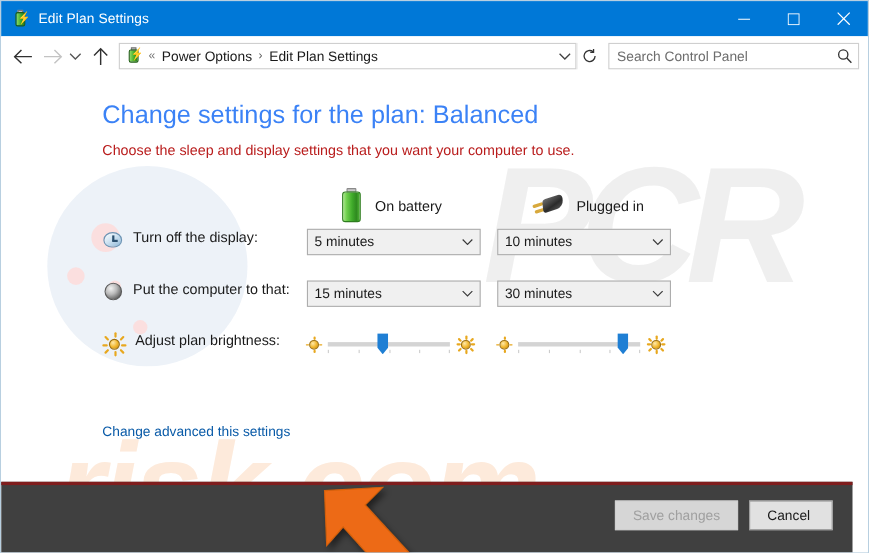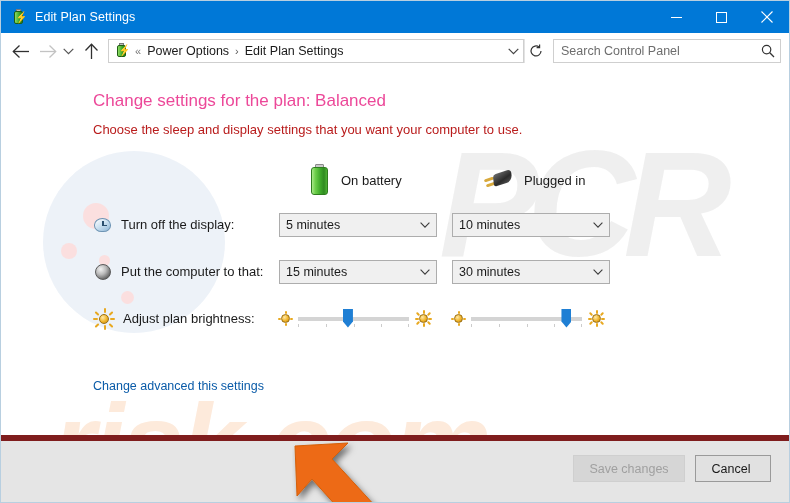--- a/index.html
+++ b/index.html
@@ -219,22 +219,22 @@
     white-space: nowrap;
     font-family: "Liberation Sans", sans-serif;
   }
 
   .page {
     position: relative;
     padding: 22px 0 0 92px;
     z-index: 2;
   }
   .h1 {
-    font-size: 17px;
-    color: #ec4899;
+    font-size: 23px;
+    color: #3b82f6;
     margin: 0 0 11px 0;
     font-weight: normal;
     white-space: nowrap;
   }
   .sub {
     font-size: 13px;
     color: #b91c1c;
     margin: 0;
     white-space: nowrap;
   }
@@ -302,21 +302,21 @@
   }
   .plug-icon .p-pin1 { left: 1px; top: 10px; }
   .plug-icon .p-pin2 { left: 3px; top: 15px; }
 
   
   .rows { position: relative; margin-top: 4px; }
   .row {
     position: relative;
     height: 47px;
     display: flex;
-    align-items: center;
+    align-items: flex-start;
   }
   .row-icon {
     width: 20px; height: 20px;
     position: relative;
     flex: none;
     margin-right: 8px;
   }
   .row-label {
     font-size: 13px;
     color: #1a1a1a;
@@ -421,24 +421,24 @@
     color: #0a5ba8;
     text-decoration: none;
     cursor: pointer;
     white-space: nowrap;
   }
   .link-row { height: 30px; }
 
   
   .footer {
     position: absolute;
-    left: 0; right: 0; bottom: 0;
+    left: 0; right: 14px; bottom: 0;
     height: 63px;
-    background: #e5e5e5;
-    border-top: 6px solid #7f1d1d;
+    background: #404040;
+    border-top: 3px solid #7f1d1d;
     z-index: 3;
   }
   .footer-inner {
     position: absolute;
     right: 18px; top: 14px;
     display: flex;
     align-items: center;
   }
   .btn {
     height: 27px;

